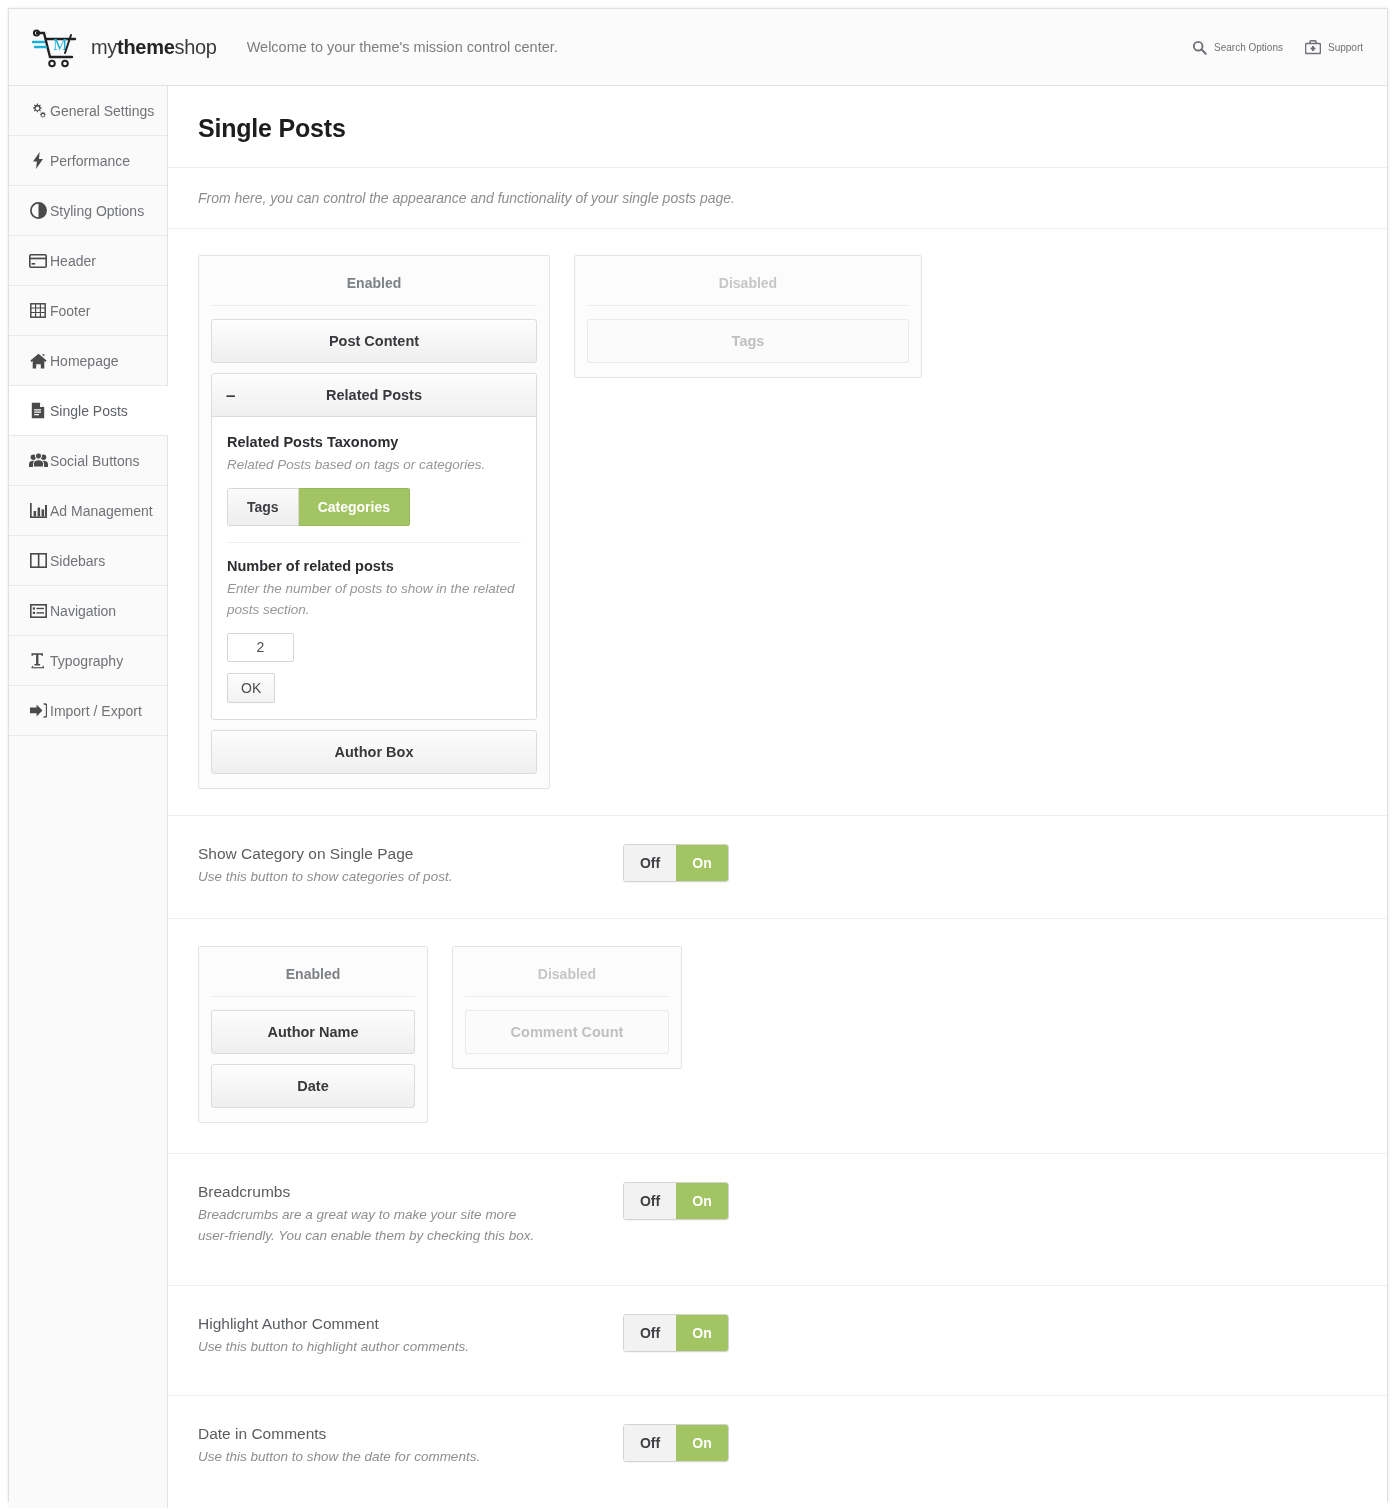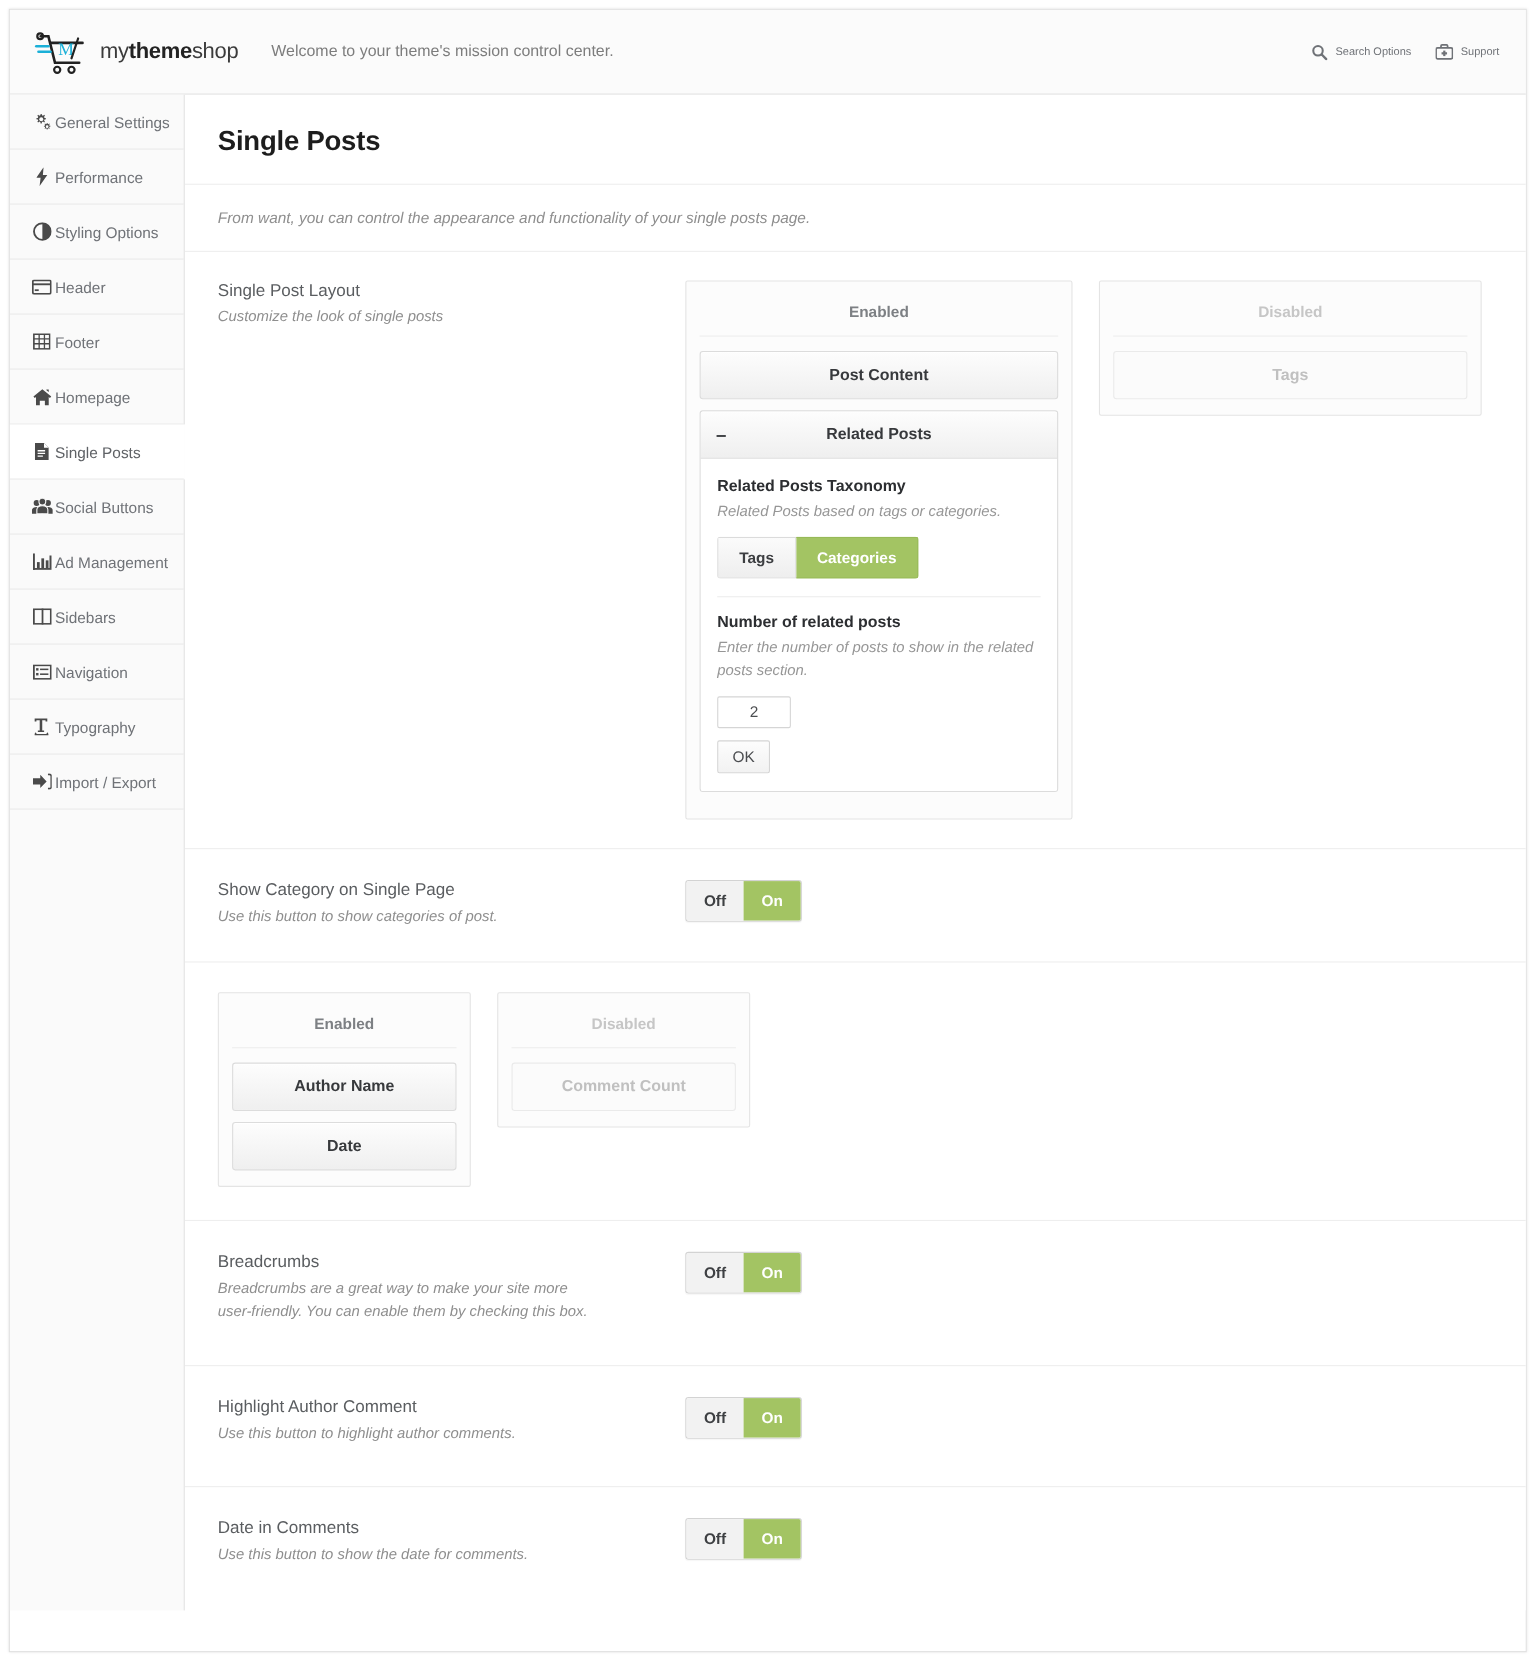--- a/index.html
+++ b/index.html
@@ -533,28 +533,24 @@
 
       <div class="nav-filler"></div>
     </nav>
 
     <main class="main">
 
       <div class="page-title-row">
         <h1 class="page-title">Single Posts</h1>
       </div>
       <div class="page-sub-row">
-        <p class="page-sub">From want, you can control the appearance and functionality of your single posts page.</p>
+        <p class="page-sub">From here, you can control the appearance and functionality of your single posts page.</p>
       </div>
 
       <section class="section">
-        <div class="sec-label">
-          <div class="sec-title">Single Post Layout</div>
-          <div class="sec-desc">Customize the look of single posts</div>
-        </div>
         <div class="sec-control">
           <div class="sortwrap">
 
             <div class="sortcol enabled">
               <div class="sortcol-head">Enabled</div>
 
               <div class="sortitem">
                 <span>Post Content</span>
               </div>
 
@@ -571,20 +567,23 @@
                     <div class="btn-seg sel">Categories</div>
                   </div>
                   <div class="grp-divider"></div>
                   <div class="grp-title">Number of related posts</div>
                   <div class="grp-desc">Enter the number of posts to show in the related posts section.</div>
                   <input class="num-input" type="text" value="2" style="">
                   <button class="ok-btn">OK</button>
                 </div>
               </div>
 
+              <div class="sortitem">
+                <span>Author Box</span>
+              </div>
             </div>
 
             <div class="sortcol disabled" style="align-self:flex-start">
               <div class="sortcol-head">Disabled</div>
               <div class="sortitem ghost">
                 <span>Tags</span>
               </div>
             </div>
 
           </div>

